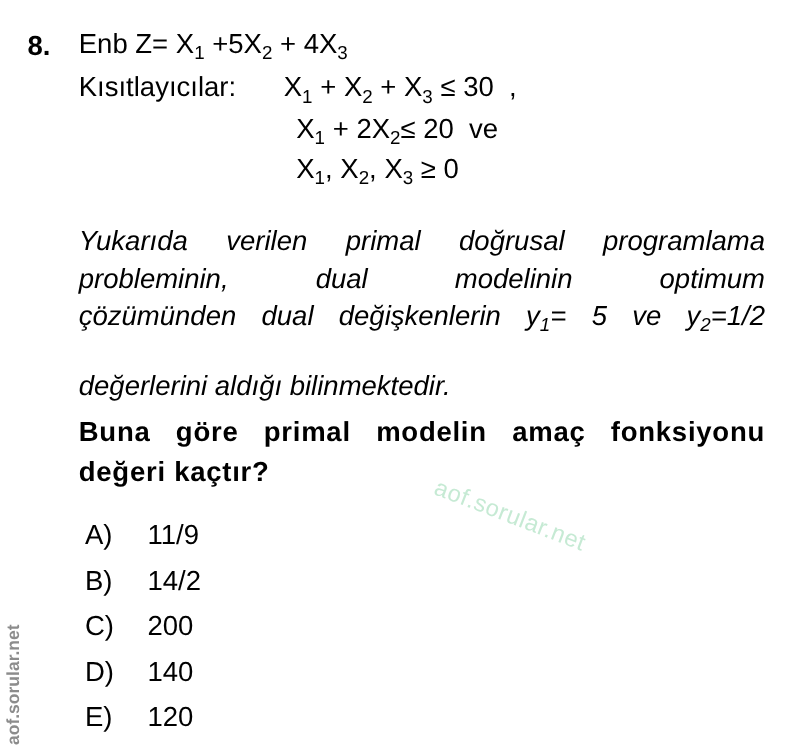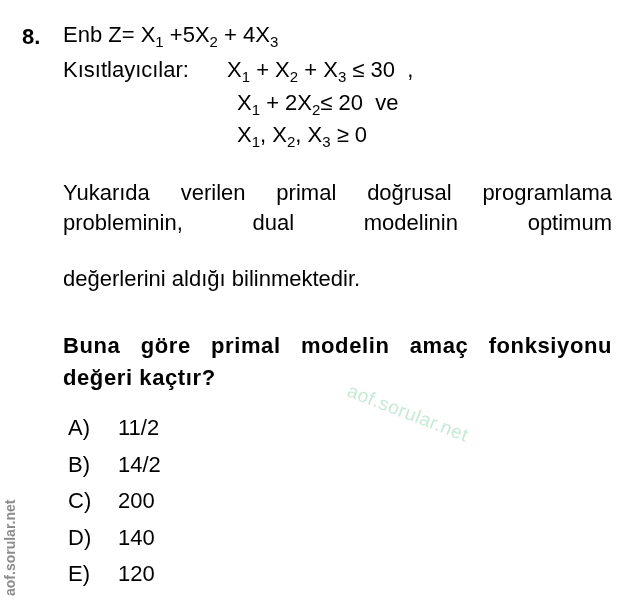--- a/index.html
+++ b/index.html
@@ -35,20 +35,21 @@
       width: 549px;
       font-size: 22px;
       line-height: 30px;
       text-align: justify;
       text-align-last: left;
     }
     .para .ln {
       display: block;
       text-align: justify;
       text-align-last: justify;
+      font-style: italic;
     }
     .para .ln.last { text-align-last: left; margin-top: 26px; }
 
     .question {
       position: absolute;
       left: 63px;
       top: 330px;
       width: 549px;
       font-size: 22px;
       line-height: 32px;
@@ -108,32 +109,33 @@
 
   <div class="abs line c1"><span>X</span><sub>1</sub><span> + X</span><sub>2</sub><span> + X</span><sub>3</sub><span style="white-space:pre"> ≤ 30  ,</span></div>
 
   <div class="abs line c2"><span>X</span><sub>1</sub><span> + 2X</span><sub>2</sub><span style="white-space:pre">≤ 20  ve</span></div>
 
   <div class="abs line c3"><span>X</span><sub>1</sub><span>, X</span><sub>2</sub><span>, X</span><sub>3</sub><span> ≥ 0</span></div>
 
   <div class="para">
     <span class="ln">Yukarıda verilen primal doğrusal programlama</span>
     <span class="ln">probleminin, dual modelinin optimum</span>
+    <span class="ln"><span>çözümünden dual değişkenlerin y</span><sub>1</sub><span>= 5 ve y</span><sub>2</sub><span>=1/2</span></span>
     <span class="ln last">değerlerini aldığı bilinmektedir.</span>
   </div>
 
   <div class="question">
     <span class="ln">Buna göre primal modelin amaç fonksiyonu</span>
     <span class="ln last">değeri kaçtır?</span>
   </div>
 
   <div class="options">
     <div class="opt">
       <span class="opt-letter">A)</span>
-      <span class="opt-value">11/2</span>
+      <span class="opt-value">11/9</span>
     </div>
     <div class="opt">
       <span class="opt-letter">B)</span>
       <span class="opt-value">14/2</span>
     </div>
     <div class="opt">
       <span class="opt-letter">C)</span>
       <span class="opt-value">200</span>
     </div>
     <div class="opt">

